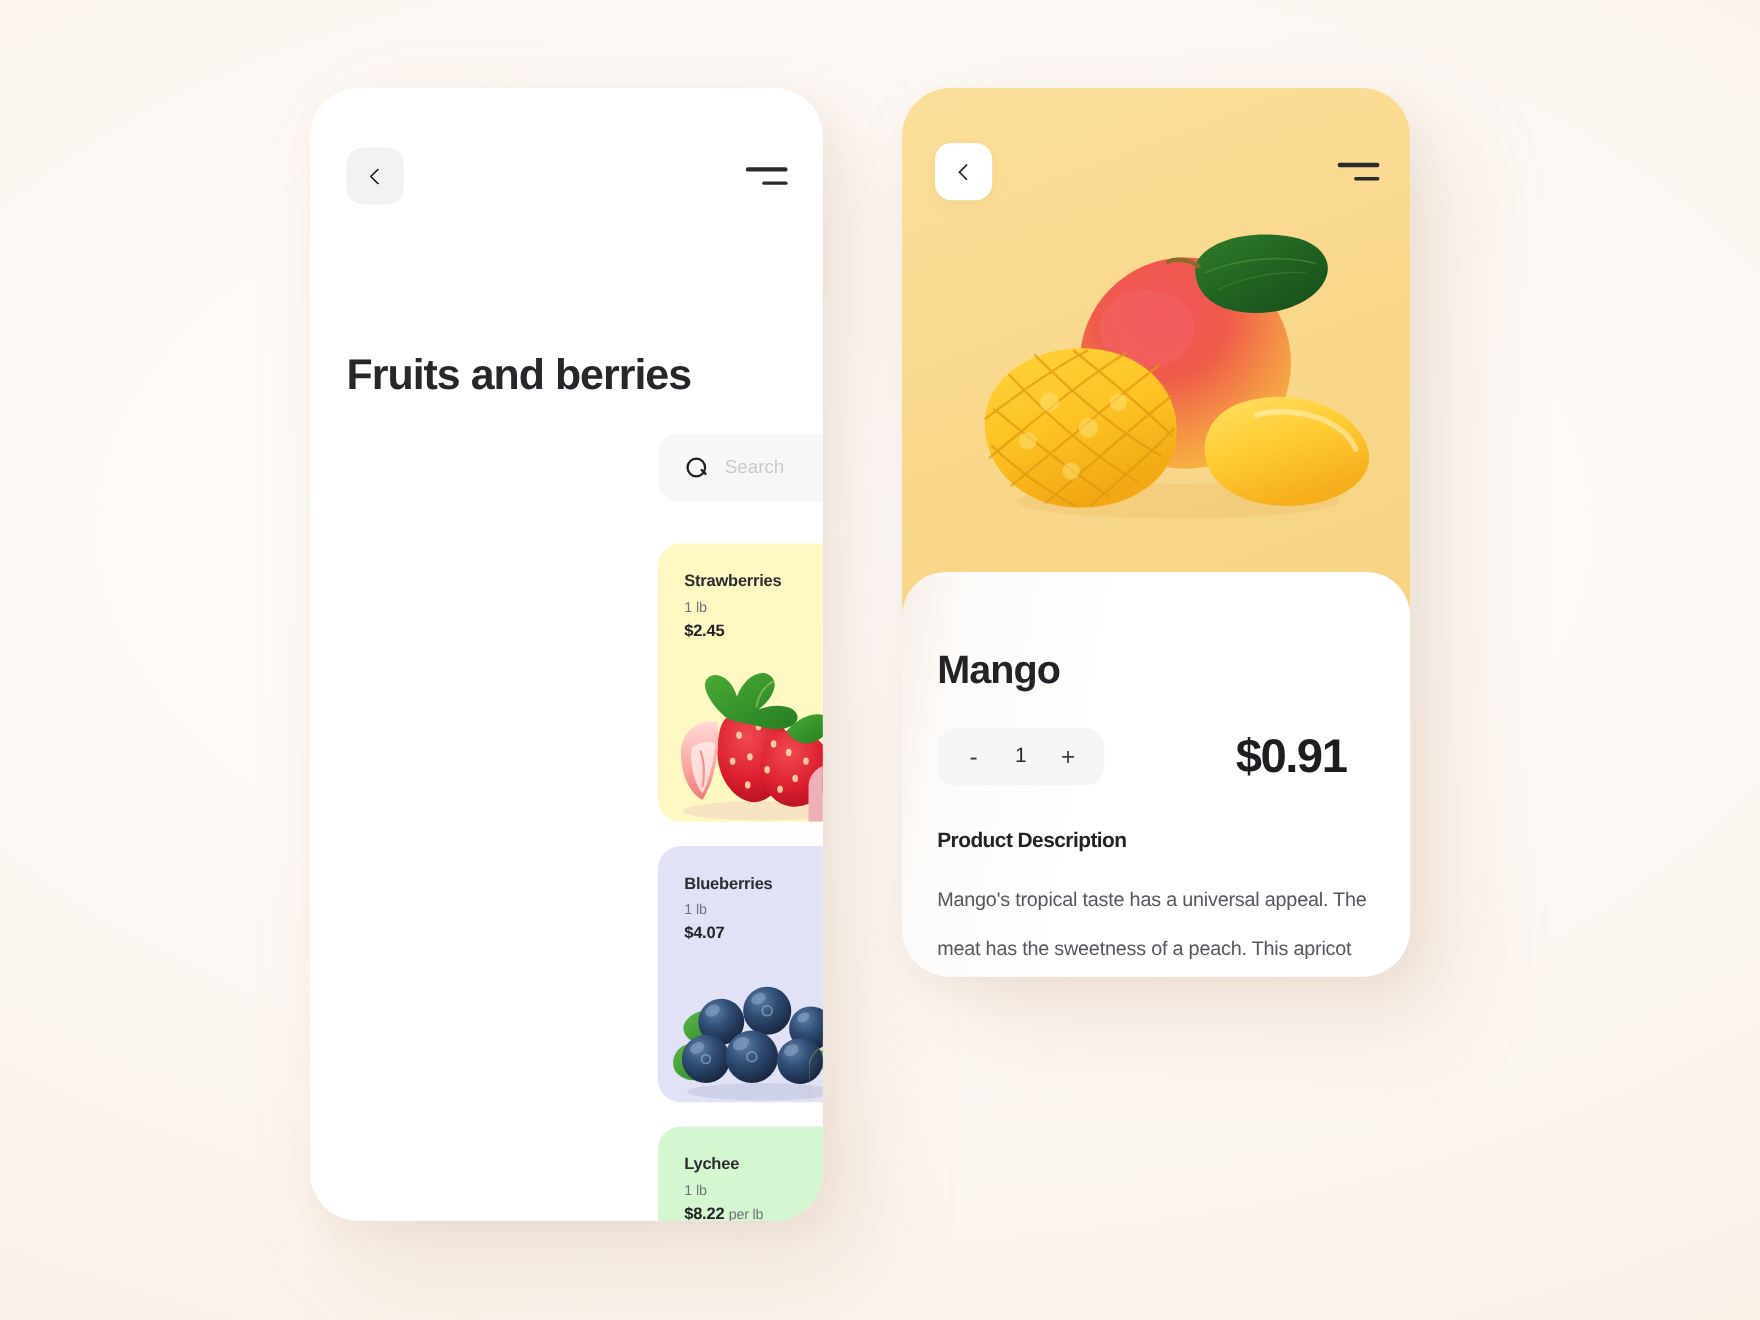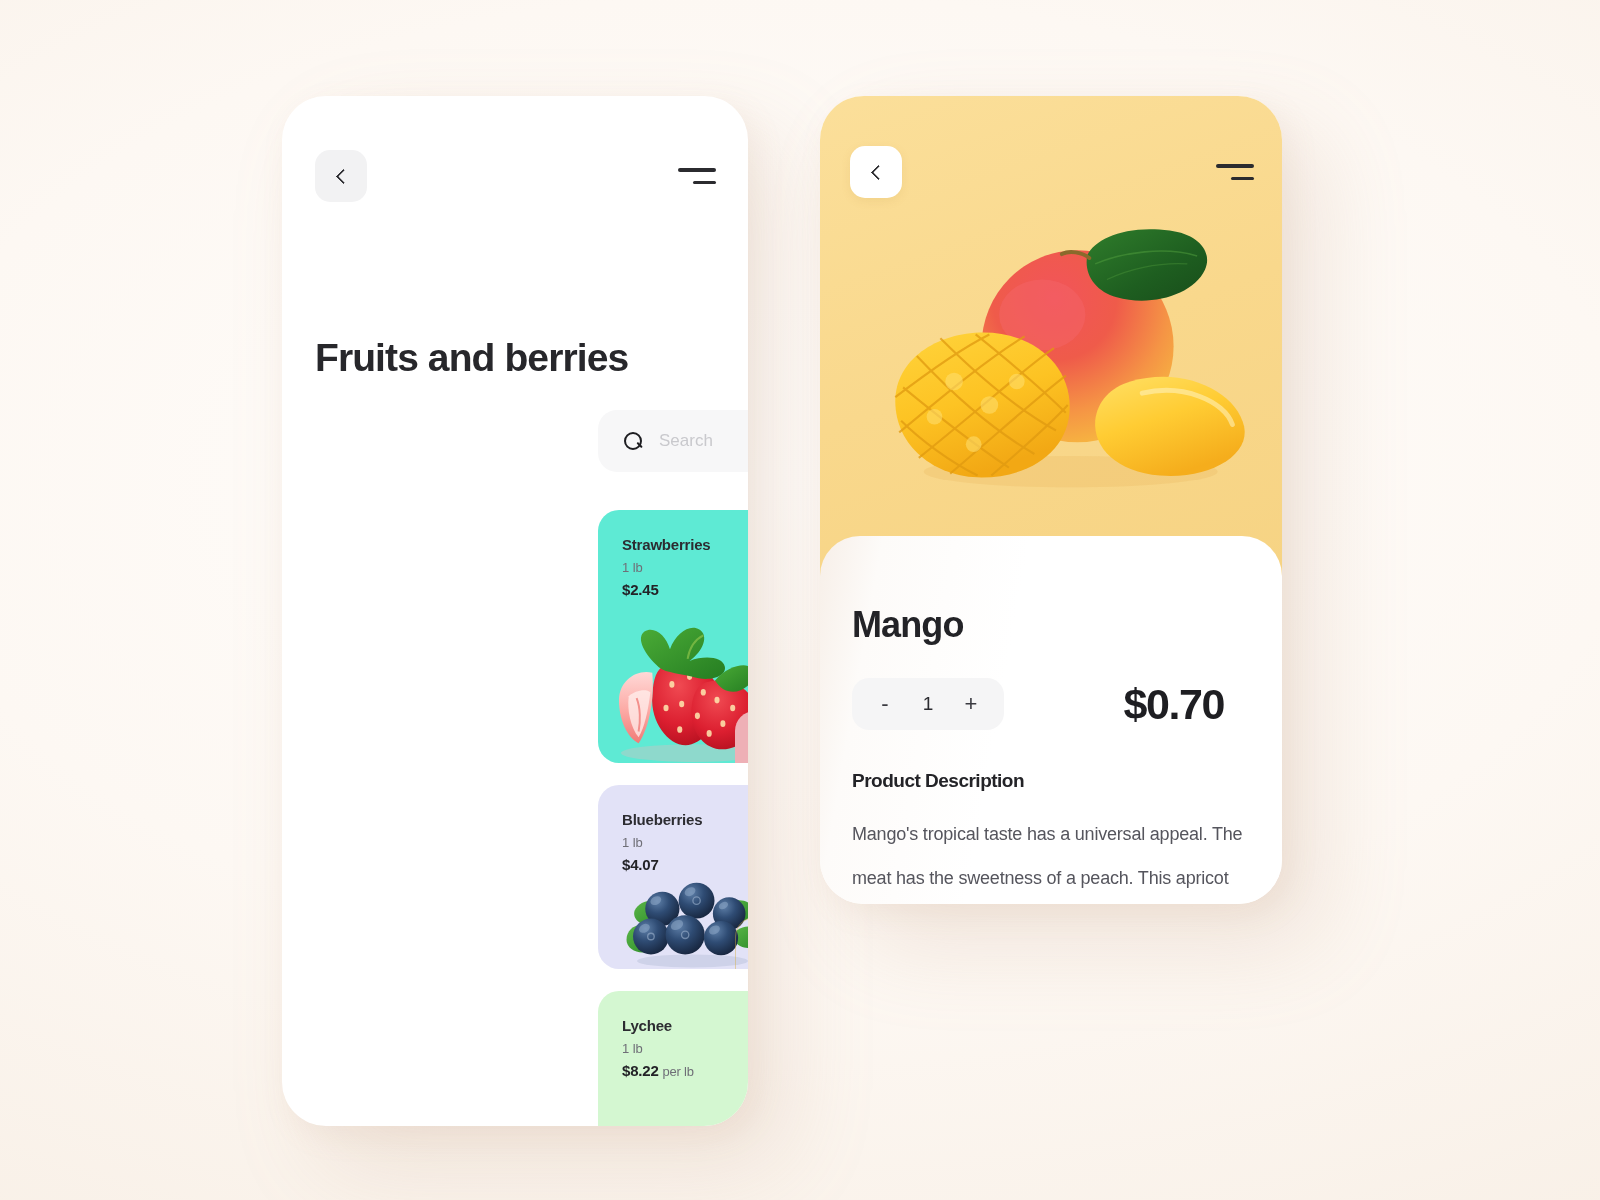--- a/index.html
+++ b/index.html
@@ -21,21 +21,20 @@
     inset: 0;
     background:
       radial-gradient(120% 90% at 48% 40%, #fffdfb 0%, #fdf8f3 45%, #f6ece1 100%);
   }
 
   
   .phone {
     position: absolute;
     border-radius: 44px;
     overflow: hidden;
-    margin-top: 16px;
   }
 
   #phone-left {
     left: 282px;
     top: 80px;
     width: 466px;
     height: 1030px;
     background: #ffffff;
     box-shadow: 38px 40px 90px rgba(190,150,120,0.18),
                 8px 10px 30px rgba(190,150,120,0.10);
@@ -298,21 +297,21 @@
 
     <div class="page-title">Fruits and berries</div>
 
     <div class="searchbar">
       <span class="search-ico"></span>
       <span class="search-ph">Search</span>
     </div>
 
     <div class="grid">
       <div class="col left" id="col-left">
-          <div class="pcard" style="background: #5eead4; height: 253px; margin-bottom: 22px;">
+          <div class="pcard" style="background: #fef9c3; height: 253px; margin-bottom: 22px;">
     <div class="art">
               <svg viewBox="0 0 190 160" preserveAspectRatio="xMidYMax meet">
     <defs>
                   <radialGradient id="sbA" cx="40%" cy="28%" r="78%">
                     <stop offset="0%" stop-color="#f04a52"></stop>
                     <stop offset="60%" stop-color="#dc1f30"></stop>
                     <stop offset="100%" stop-color="#b4101f"></stop>
                   </radialGradient>
     <linearGradient id="sbIn" x1="0" y1="0" x2="0" y2="1">
                     <stop offset="0%" stop-color="#ffd9d7"></stop>
@@ -350,21 +349,21 @@
   </svg>
             </div>
     <div class="ptxt">
       <div class="pname">Strawberries</div>
       <div class="pweight">1 lb</div>
        <div class="pprice">$2.45</div>
     </div>
 
     <div class="badge" style="background:#eeb0b6"></div>
           </div>
-          <div class="pcard" style="background: rgb(226, 226, 247); height: 184px; margin-bottom: 22px;">
+          <div class="pcard" style="background: rgb(226, 226, 247); height: 233px; margin-bottom: 22px;">
     <div class="art">
               <svg viewBox="0 0 190 140" preserveAspectRatio="xMidYMax meet">
     <defs>
                   <radialGradient id="bbA" cx="35%" cy="28%" r="78%">
                     <stop offset="0%" stop-color="#5e7fa8"></stop>
                     <stop offset="45%" stop-color="#2f4c74"></stop>
                     <stop offset="100%" stop-color="#16243c"></stop>
                   </radialGradient>
     <linearGradient id="bbL" x1="0" y1="0" x2="1" y2="1">
                     <stop offset="0%" stop-color="#5bb648"></stop>
@@ -556,21 +555,21 @@
 
     <div class="sheet">
       <div class="d-title">Mango</div>
 
       <div class="qty-row">
         <div class="stepper">
           <span class="sbtn">-</span>
           <span class="sval">1</span>
           <span class="sbtn">+</span>
         </div>
-        <div class="d-price">$0.70</div>
+        <div class="d-price">$0.91</div>
       </div>
 
       <div class="d-sec-title">Product Description</div>
       <div class="d-desc">Mango's tropical taste has a universal appeal. The meat has the sweetness of a peach. This apricot colored fruit has just enough fiber to give it some chewiness.</div>
 
       <div class="cta-row">
         <div class="fav-btn">
           <svg width="34" height="31" viewBox="0 0 34 31">
             <path d="M17 30 C17 30 1 19.6 1 9.8 C1 4.4 5.1 0.8 9.6 0.8 C12.8 0.8 15.5 2.6 17 5.3 C18.5 2.6 21.2 0.8 24.4 0.8 C28.9 0.8 33 4.4 33 9.8 C33 19.6 17 30 17 30Z" fill="#f9c846"></path>
           </svg>

